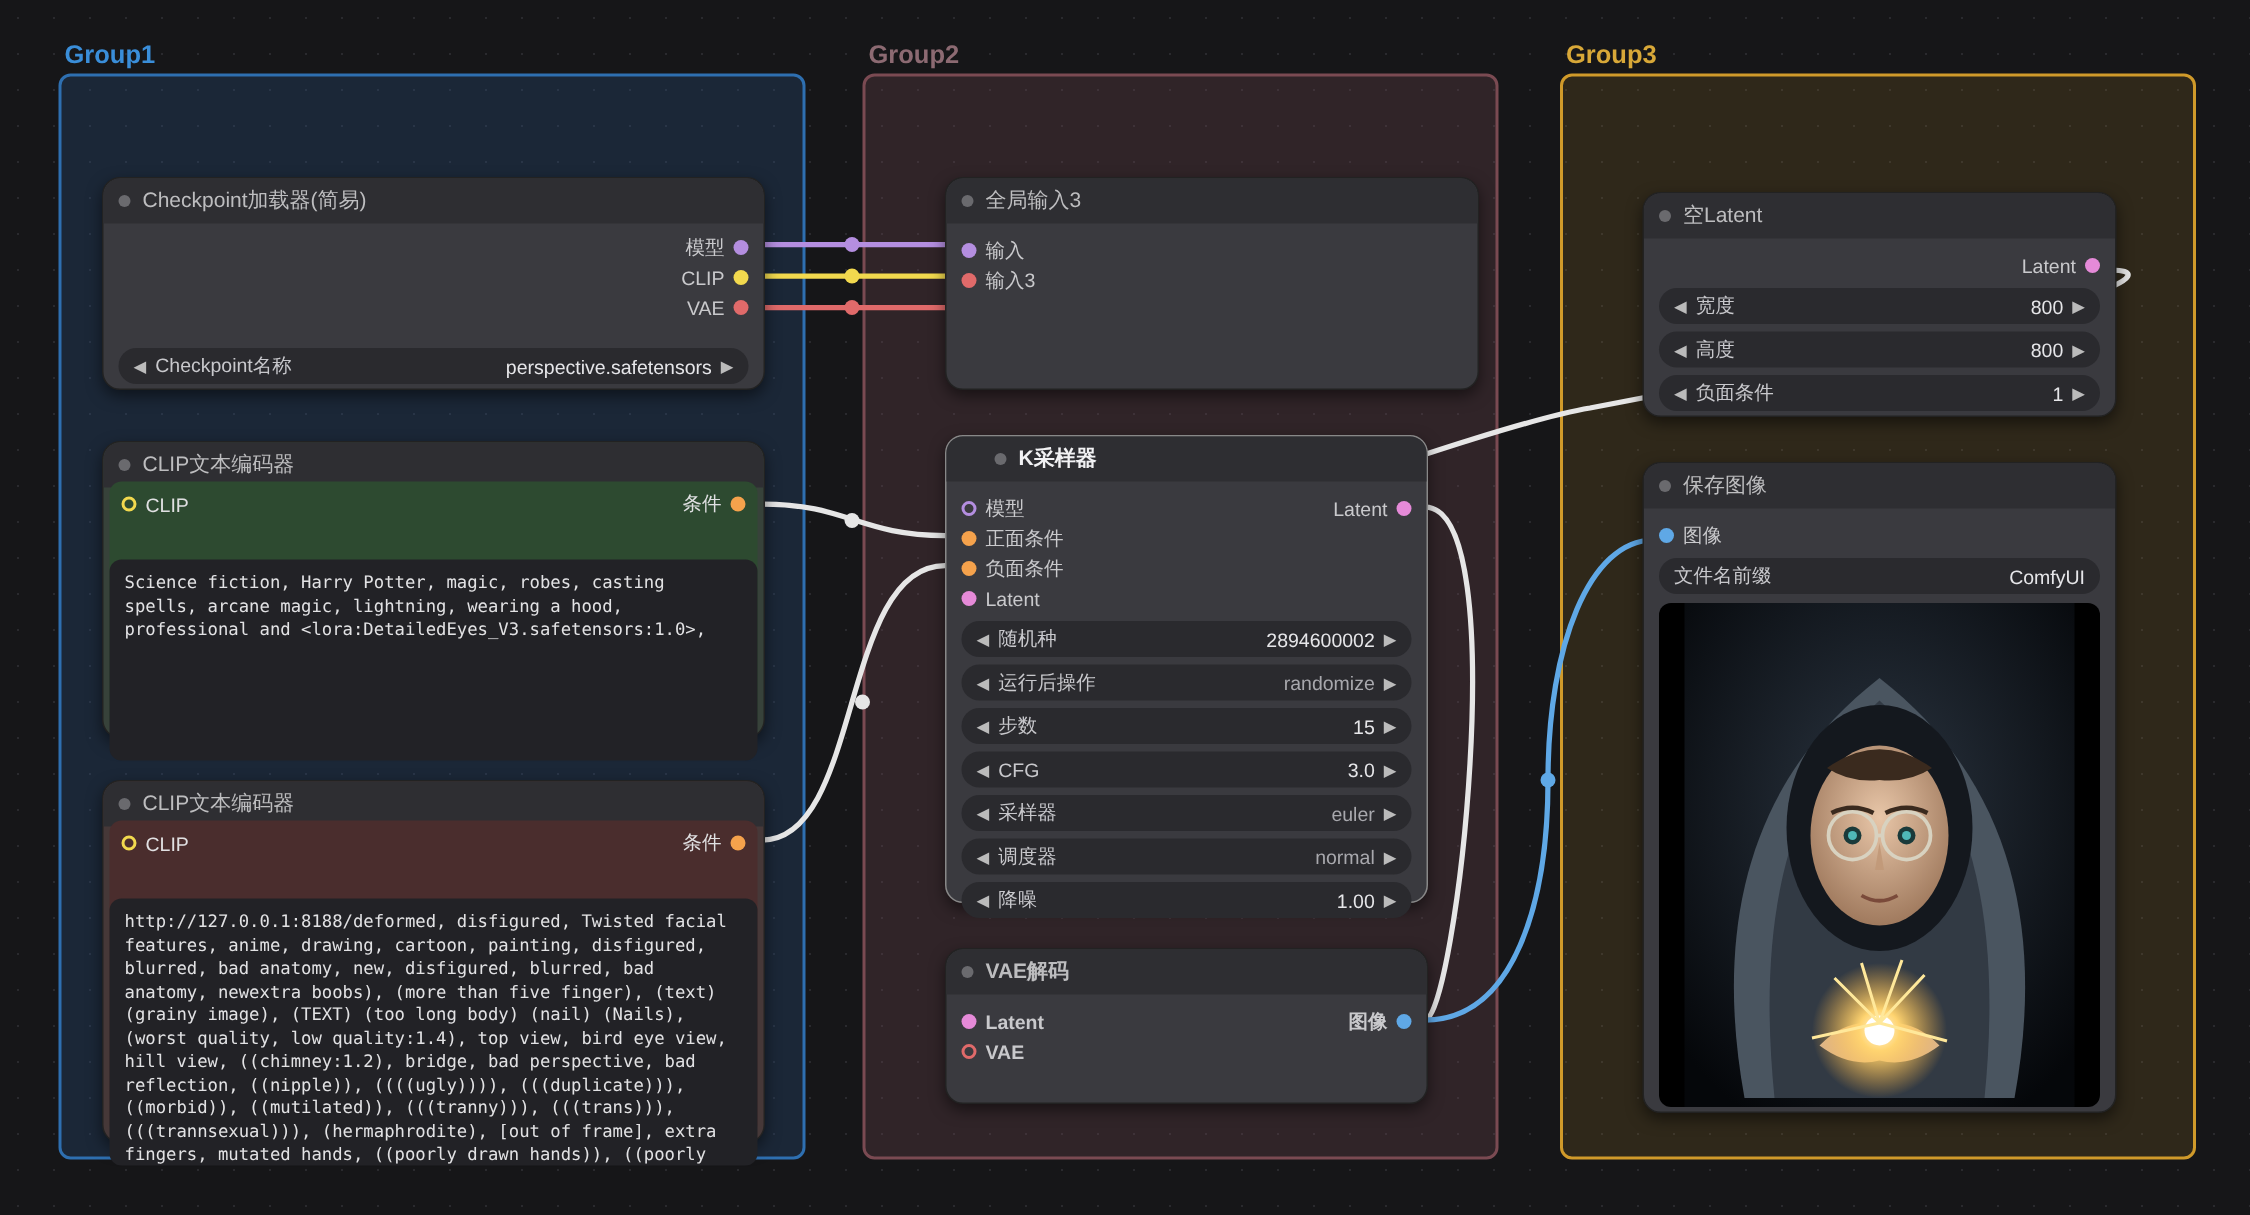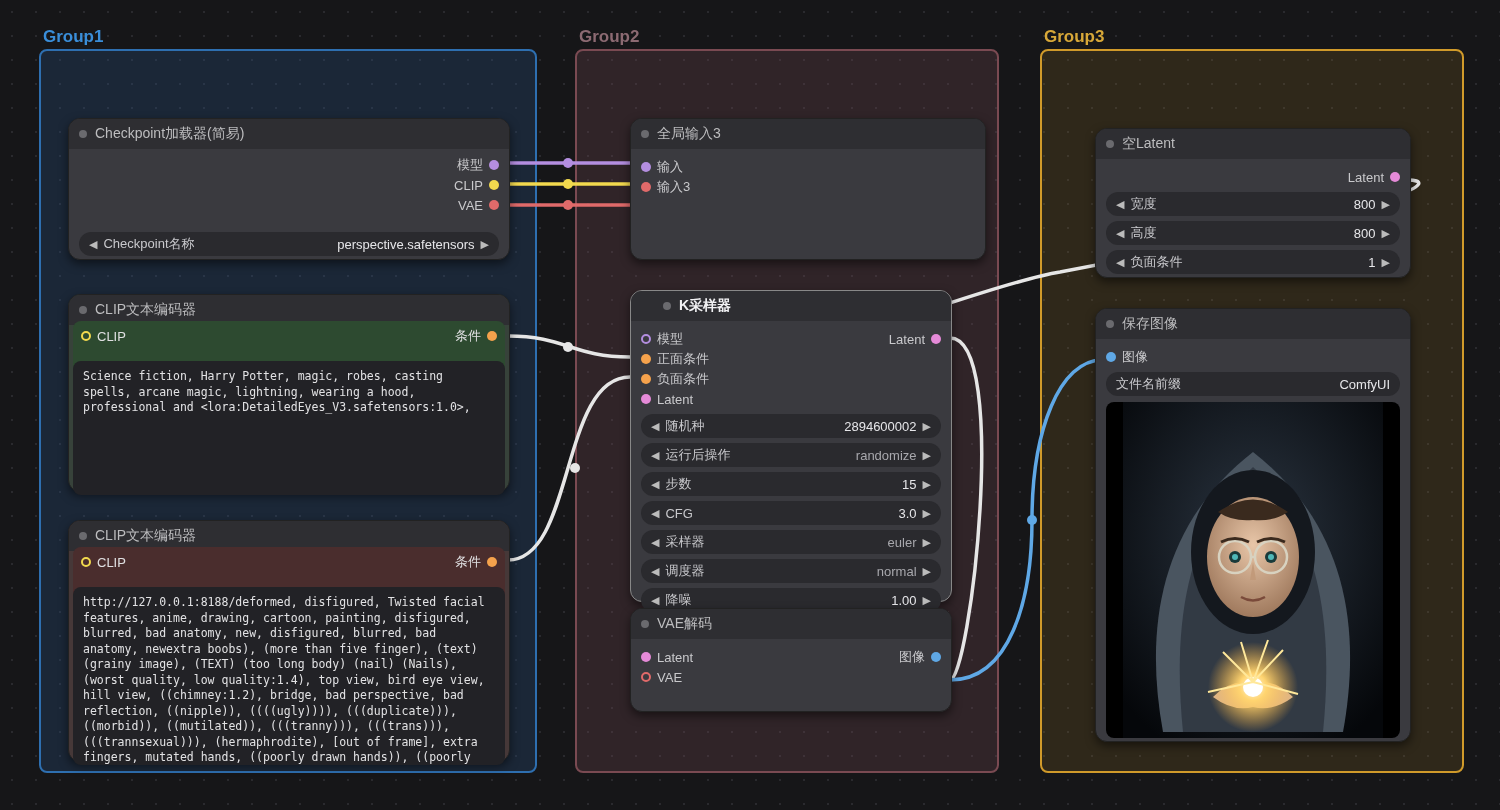--- a/index.html
+++ b/index.html
@@ -34,42 +34,42 @@
   .ring-y   {border:2px solid #f2d94e;}
   .ring-r   {border:2px solid #e06a6a;}
   .ring-m   {border:2px solid #b48ee0;}
 
   .widget{background:#2a2a2e;border-radius:14px;margin:5px 0;height:24px;display:flex;align-items:center;justify-content:space-between;padding:0 10px;color:#c8c8cc;font-size:13px;}
   .widget .arrow{color:#bbb;font-size:11px;}
   .widget .val{color:#e6e6e9;}
   .widget .val.dim{color:#a8a8ad;}
   .wlabel{display:flex;align-items:center;gap:6px;}
 
-  .textarea{background:#222226;border-radius:8px;padding:8px 10px;margin-top:10px;font-family:Menlo,Consolas,monospace;font-size:11.5px;line-height:1.35;color:#e2e2e4;overflow:hidden;}
+  .textarea{background:#222226;border-radius:8px;padding:8px 10px;margin-top:22px;font-family:Menlo,Consolas,monospace;font-size:11.5px;line-height:1.35;color:#e2e2e4;overflow:hidden;}
 
   
   #n-ckpt{left:68px;top:118px;width:440px;height:140px;}
   #n-ckpt .outputs{position:absolute;right:10px;top:36px;width:70px;}
 
   
   #n-clip-pos{left:68px;top:294px;width:440px;height:196px;background:#37423a;}
   #n-clip-pos .inner{position:absolute;inset:26px 4px 4px 4px;background:#2d4a30;border-radius:8px;}
   #n-clip-neg{left:68px;top:520px;width:440px;height:240px;background:#463838;}
   #n-clip-neg .inner{position:absolute;inset:26px 4px 4px 4px;background:#4a2d2d;border-radius:8px;}
 
   .clip-top{display:flex;align-items:center;justify-content:space-between;padding:6px 8px;color:#e0e0e2;}
   .clip-top .lhs,.clip-top .rhs{display:flex;align-items:center;gap:6px;}
 
   
   #n-gin{left:630px;top:118px;width:354px;height:140px;text-align:right;}
   
   #n-ks{left:630px;top:290px;width:320px;height:310px;border:1px solid #888;}
   #n-ks .node-title{color:#f2f2f4;font-weight:bold;padding-left:32px;}
   
-  #n-vae{left:630px;top:608px;width:320px;height:102px;}
+  #n-vae{left:630px;top:632px;width:320px;height:102px;font-weight:bold;}
 
   
   #n-lat{left:1095px;top:128px;width:314px;height:148px;}
   
   #n-save{left:1095px;top:308px;width:314px;height:432px;}
   #n-save .img-holder{background:#000;border-radius:8px;margin-top:6px;height:336px;overflow:hidden;display:flex;align-items:center;justify-content:center;}
 
   
   .gen-img{width:100%;height:100%;}
 

